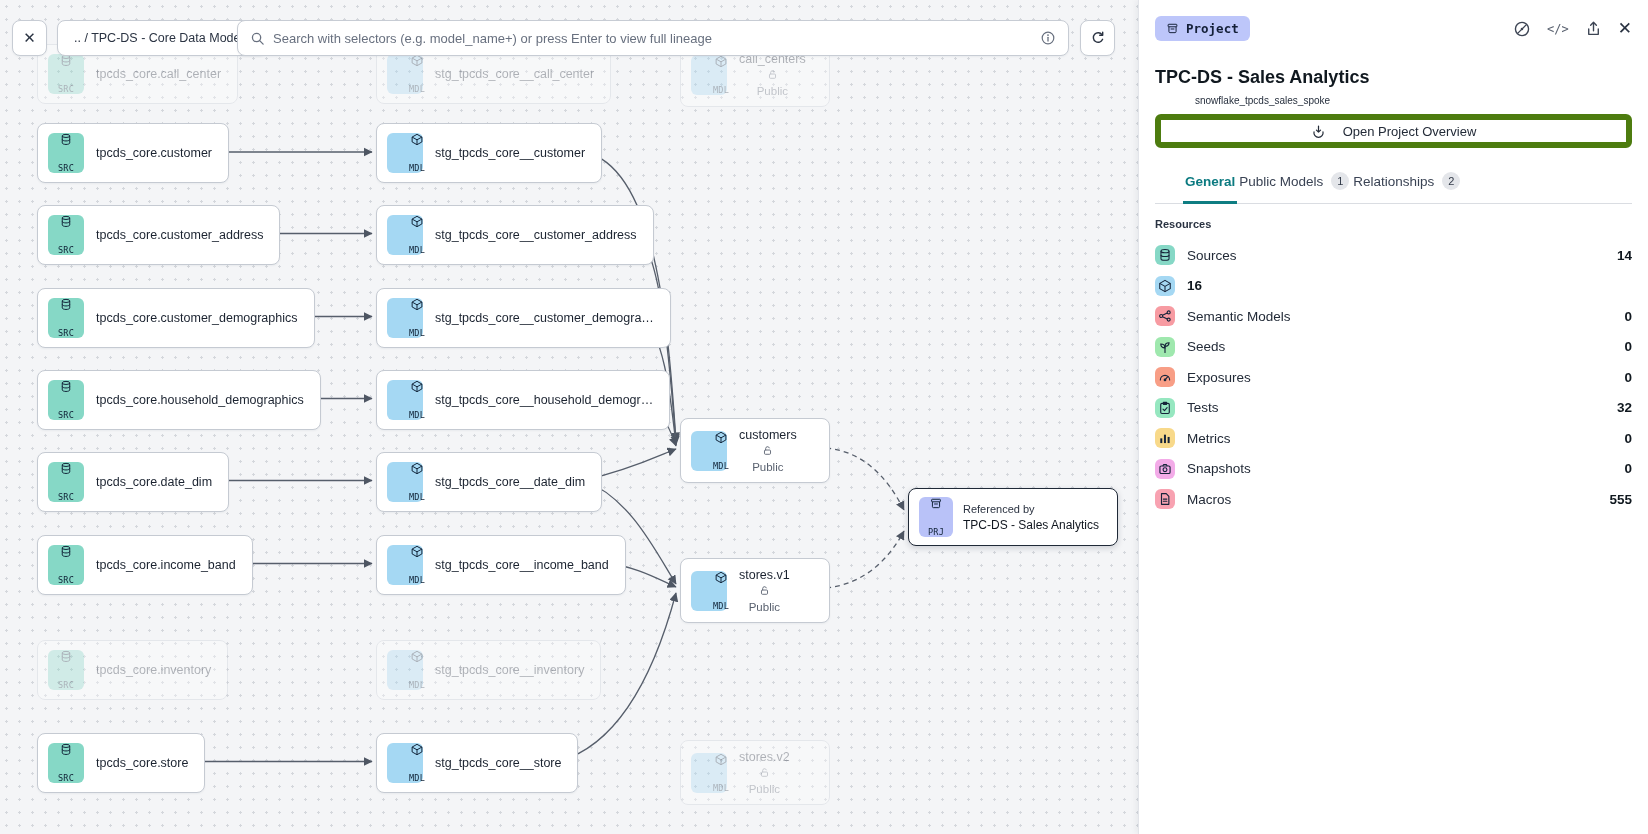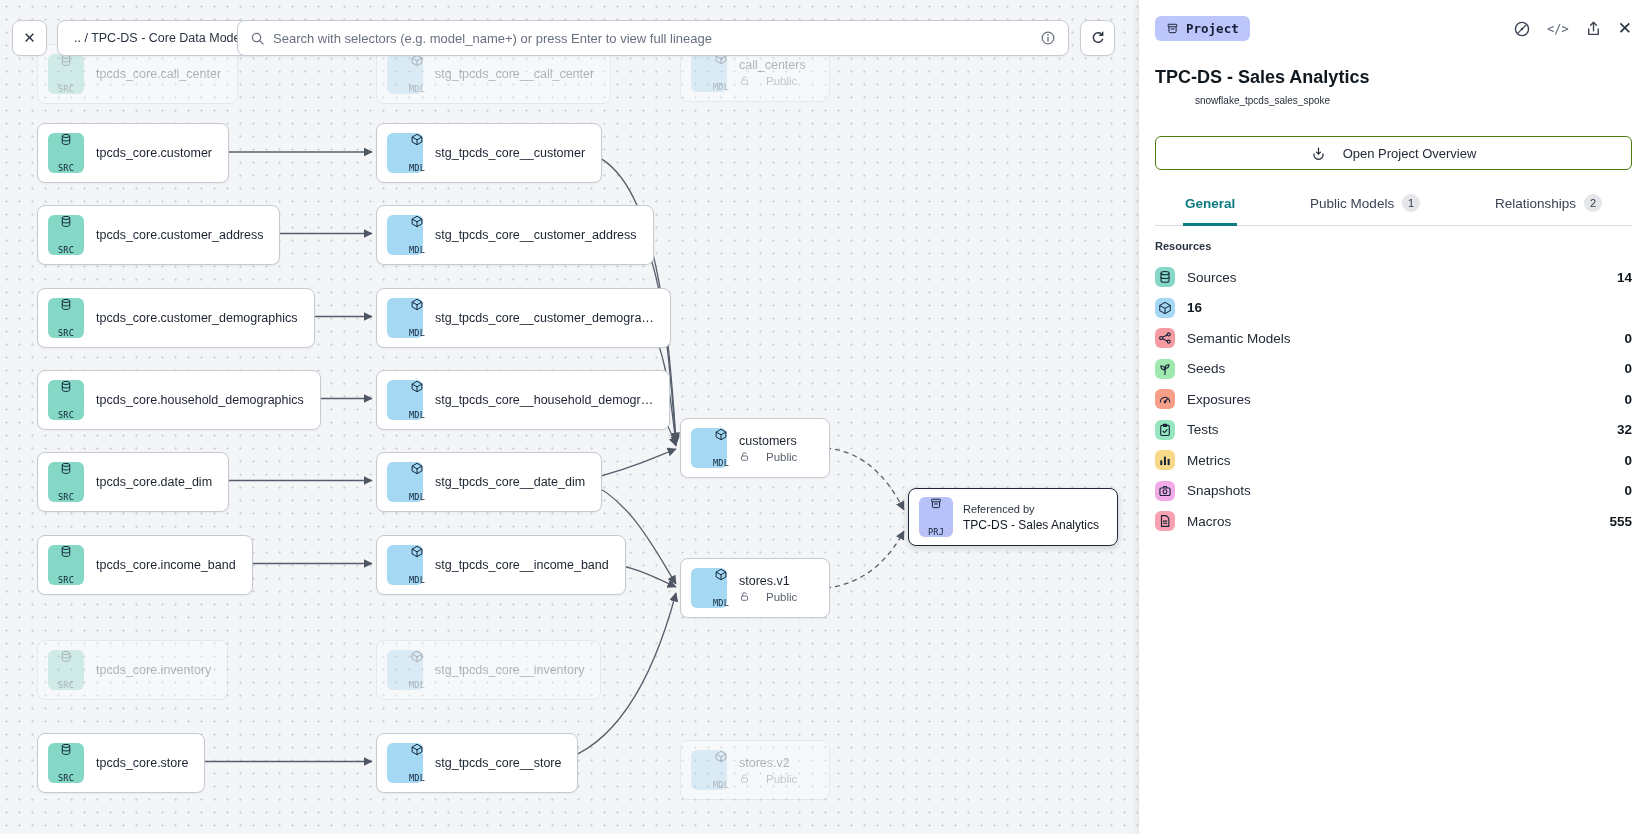--- a/index.html
+++ b/index.html
@@ -32,43 +32,43 @@
           box-shadow:0 1px 2px rgba(20,30,50,.05); cursor:pointer; }
   .node-label { font-size:12.5px; color:#1b2330; }
   .badge { width:36px; height:40px; border-radius:6px; display:flex; flex-direction:column; align-items:center;
            justify-content:center; gap:17px; color:#0f2236; flex:none; }
   .badge-label { font-family:"DejaVu Sans Mono",monospace; font-size:8.5px; letter-spacing:.2px; }
   .b-src { background:#86d8c6; }
   .b-mdl { background:#a5d8f3;padding-left:24px; }
   .b-prj { background:#b9c2f8; }
   .muted { opacity:.32; box-shadow:none; }
   .node-text { display:flex; flex-direction:column; gap:3px; }
-  .access { display:flex; align-items:center; gap:16px; font-size:11.5px; color:#59616f; }
+  .access { display:flex; align-items:center; gap:5px; font-size:11.5px; color:#59616f;flex-direction:column; }
   .pub { min-width:150px; }
   .prj-node { border:1.8px solid #1f2937; padding:8px 10px; gap:10px; box-shadow:0 2px 6px rgba(20,30,50,.18); }
   .prj-kicker { font-size:11px; color:#2a3240; }
   .prj-title { font-size:12px; color:#10161f; }
 
   
   .panel { position:absolute; left:1138px; top:0; width:510px; height:834px; background:#fff;
            border-left:1px solid #e2e4e9; box-shadow:-2px 0 6px rgba(20,30,50,.06); padding:16px; z-index:30; }
   .panel-head { display:flex; align-items:center; justify-content:space-between; }
   .proj-chip { display:inline-flex; align-items:center; gap:7px; background:#bdc6fa; border-radius:6px;
                padding:5px 11px; font-family:"DejaVu Sans Mono",monospace; font-size:12.5px; font-weight:bold;
                color:#141f38; cursor:pointer; }
   .head-icons { display:flex; align-items:center; gap:16px; color:#3c4453; }
   .head-icons .hic { cursor:pointer; display:flex; align-items:center; }
   .code-glyph { font-family:"DejaVu Sans Mono",monospace; font-size:12px; color:#5a6270; }
   .x-glyph { font-size:17px; color:#2a3342; }
   .panel-title { margin-top:26px; font-size:18px; font-weight:bold; color:#10181f; }
   .panel-sub { margin-top:7px; font-size:10px; color:#262f3d;margin-left:40px; }
-  .overview-btn { margin-top:30px; width:100%; height:34px; background:#fff; border:1px solid #4d7c0f;
+  .overview-btn { margin-top:8px; width:100%; height:34px; background:#fff; border:6px solid #4d7c0f;
                   border-radius:6px; display:flex; align-items:center; justify-content:center; gap:17px;
                   font-size:13px; color:#232b38; cursor:pointer; font-family:inherit; }
-  .tabs { margin-top:14px; display:flex; justify-content:space-between; padding:0 28px;
+  .tabs { margin-top:14px; display:flex; padding:0 28px;
           border-bottom:1px solid #dadde2; }
   .tab { display:flex; align-items:center; gap:8px; padding:10px 2px 11px; font-size:13.5px; color:#3a4354;
          cursor:pointer; border-bottom:3px solid transparent; margin-bottom:-1px; }
   .tab.active { color:#0b7a80; font-weight:bold; border-bottom-color:#0e7d82; }
   .tab-badge { background:#e4e6ea; color:#333b49; border-radius:50%; width:18px; height:18px;
                display:flex; align-items:center; justify-content:center; font-size:11px; font-weight:normal; }
   .res-head { margin-top:14px; font-size:11px; font-weight:bold; color:#2a3342; }
   .res-list { margin-top:10px; }
   .res-row { display:flex; align-items:center; height:30.5px; gap:12px; }
   .res-ic { width:20px; height:20px; border-radius:6px; display:flex; align-items:center; justify-content:center;

